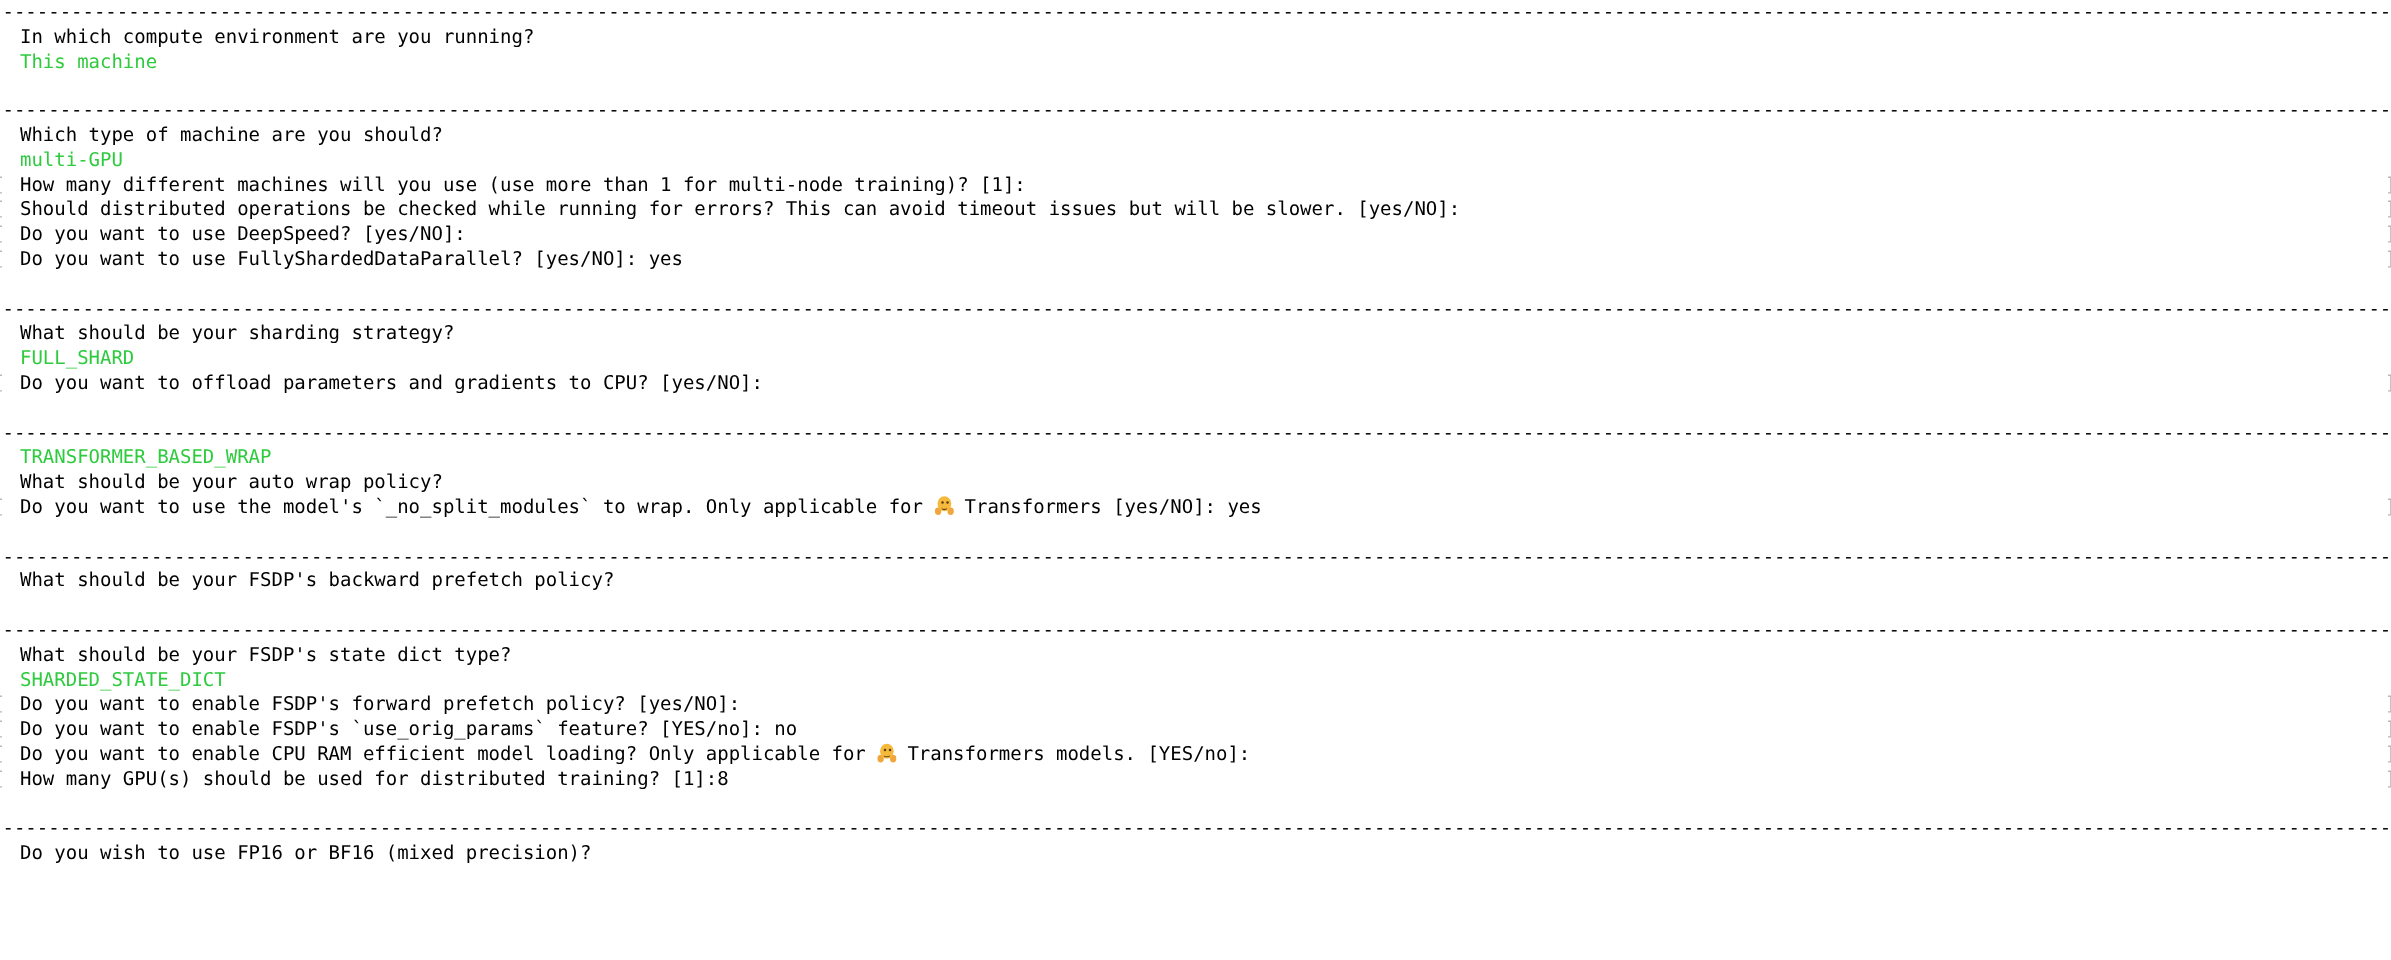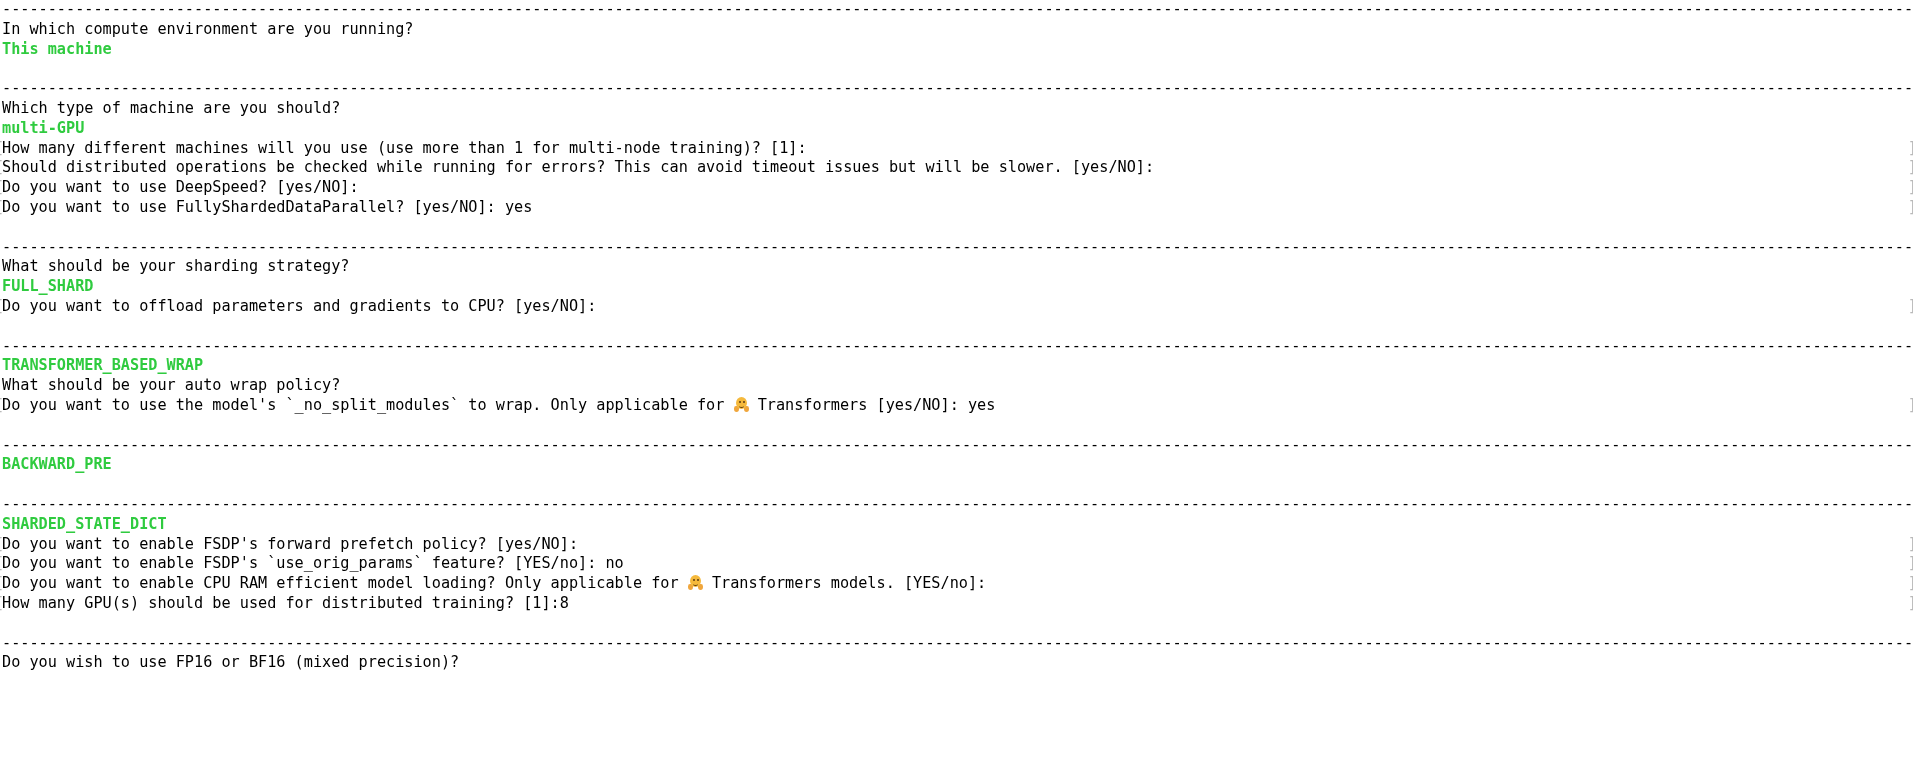--- a/index.html
+++ b/index.html
@@ -23,36 +23,35 @@
     box-sizing: border-box;
   }
   .line {
     position: relative;
     height: 19.8px;
     line-height: 19.8px;
     font-size: 15.2px;
     letter-spacing: 0px;
     white-space: pre;
     color: #000000;
-    padding-left: 2px;
+    padding-left: 16px;
     box-sizing: border-box;
     overflow: hidden;
   }
   .line.rule {
     color: #000000;
     font-size: 15.2px;
     letter-spacing: 0px;
     padding-left: 2px;
   }
   .line.blank {
     height: 19.8px;
   }
   .prompt-green {
     color: #2fcb3f;
-    font-weight: bold;
   }
   
   .line.bracketed::before {
     content: "[";
     position: absolute;
     left: -5px;
     top: 0;
     color: #b9b9b9;
     font-size: 15.2px;
     line-height: 19.8px;
@@ -132,23 +131,24 @@
     <div class="line">What should be your sharding strategy?</div>
     <div class="line"><span class="prompt-green">FULL_SHARD</span></div>
     <div class="line bracketed tail">Do you want to offload parameters and gradients to CPU? [yes/NO]:</div>
     <div class="line blank"></div>
     <div class="line rule">----------------------------------------------------------------------------------------------------------------------------------------------------------------------------------------------------------------------------------------------------------</div>
     <div class="line"><span class="prompt-green">TRANSFORMER_BASED_WRAP</span></div>
     <div class="line">What should be your auto wrap policy?</div>
     <div class="line bracketed tail"><span>Do you want to use the model's `_no_split_modules` to wrap. Only applicable for </span><span class="hf"><span class="hand-l"></span><span class="hand-r"></span><span class="face"></span><span class="eye l"></span><span class="eye r"></span><span class="mouth"></span></span><span> Transformers [yes/NO]: yes</span></div>
     <div class="line blank"></div>
     <div class="line rule">----------------------------------------------------------------------------------------------------------------------------------------------------------------------------------------------------------------------------------------------------------</div>
-    <div class="line"><span class="prompt-green">BACKWARD_PRE</span></div>
+    <div class="line">What should be your FSDP's backward prefetch policy?</div>
     <div class="line blank"></div>
     <div class="line rule">----------------------------------------------------------------------------------------------------------------------------------------------------------------------------------------------------------------------------------------------------------</div>
+    <div class="line">What should be your FSDP's state dict type?</div>
     <div class="line"><span class="prompt-green">SHARDED_STATE_DICT</span></div>
     <div class="line bracketed tail">Do you want to enable FSDP's forward prefetch policy? [yes/NO]:</div>
     <div class="line bracketed tail">Do you want to enable FSDP's `use_orig_params` feature? [YES/no]: no</div>
     <div class="line bracketed tail"><span>Do you want to enable CPU RAM efficient model loading? Only applicable for </span><span class="hf"><span class="hand-l"></span><span class="hand-r"></span><span class="face"></span><span class="eye l"></span><span class="eye r"></span><span class="mouth"></span></span><span> Transformers models. [YES/no]:</span></div>
     <div class="line bracketed tail">How many GPU(s) should be used for distributed training? [1]:8</div>
     <div class="line blank"></div>
     <div class="line rule">----------------------------------------------------------------------------------------------------------------------------------------------------------------------------------------------------------------------------------------------------------</div>
     <div class="line">Do you wish to use FP16 or BF16 (mixed precision)?</div>
   </div>
 

